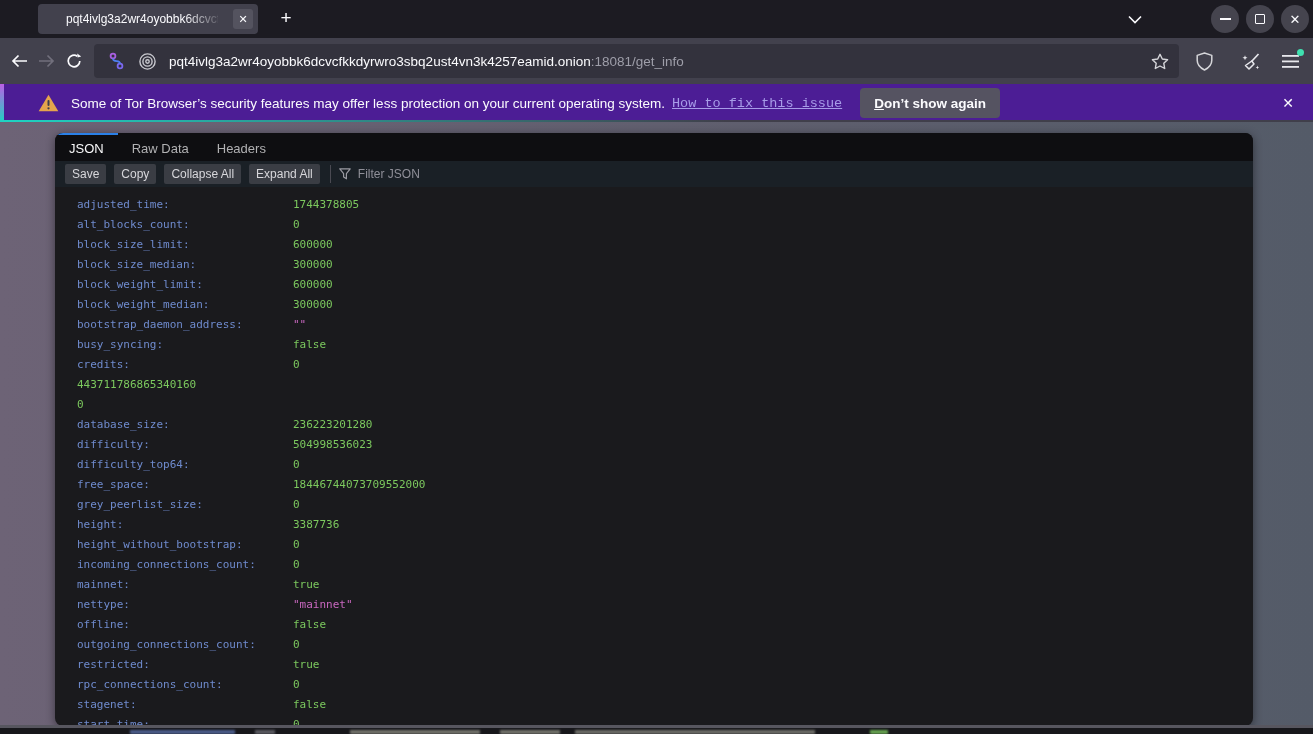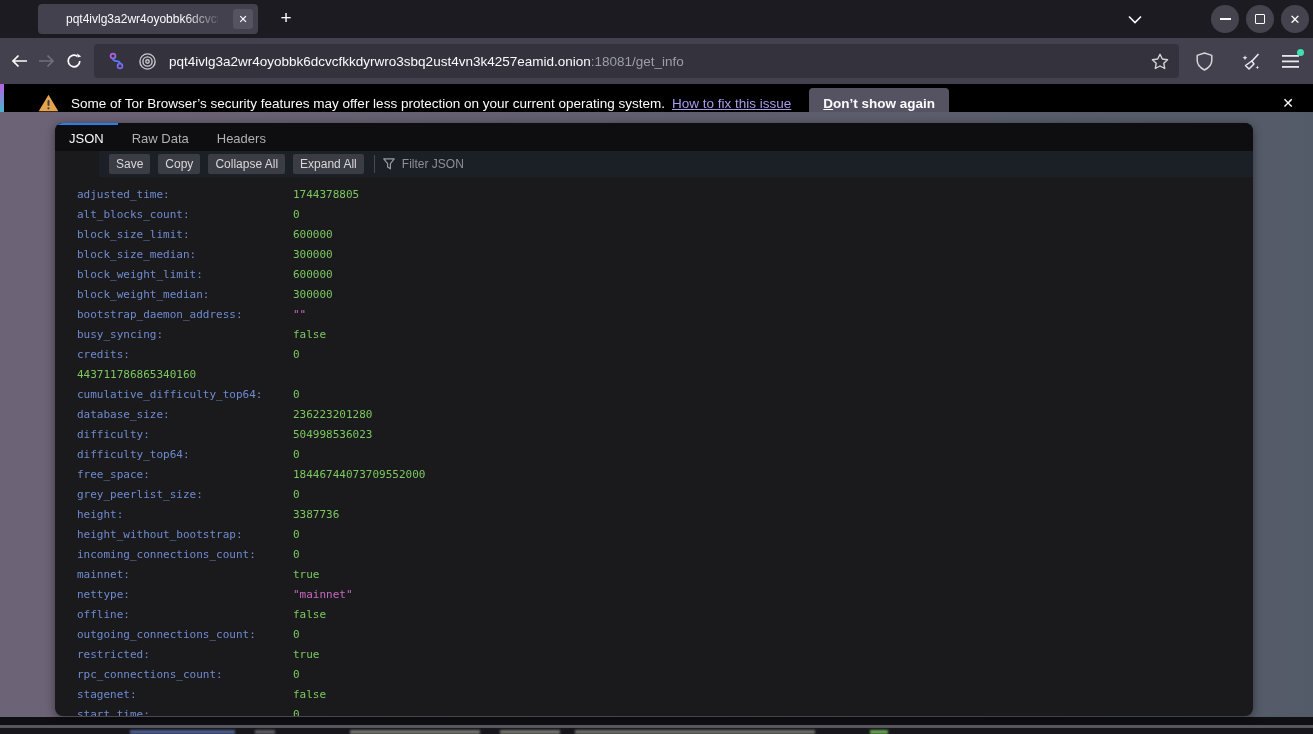--- a/index.html
+++ b/index.html
@@ -35,50 +35,50 @@
   .navbtn + .navbtn { margin-left:4px; }
   .urlbar { flex:0 0 auto; width:1085px; height:34px; margin-left:8px; background:#33323d; border-radius:4px;
             display:flex; align-items:center; padding:0 10px 0 13px; }
   .url-text { font-size:13.5px; color:#fbfbfe; margin-left:12px; white-space:nowrap; flex:1; overflow:hidden; }
   .url-suffix { color:#9e9ea9; }
   .nav-right { display:flex; align-items:center; margin-left:10px; gap:10px; }
   .menu-wrap { position:relative; width:28px; height:28px; display:flex; align-items:center; justify-content:center; }
   .menu-dot { position:absolute; top:2px; right:1px; width:7px; height:7px; border-radius:50%; background:#3fe1b0; }
 
   
-  .banner { position:absolute; left:0; top:84px; width:1313px; height:38px; background:#000000;
+  .banner { position:absolute; left:0; top:84px; width:1313px; height:38px; background:#4c1d95;
             display:flex; align-items:center; }
   .banner-stripe { position:absolute; left:0; top:0; width:4px; height:100%;
                    background:linear-gradient(to bottom,#bb5fe6,#1fd3c2); }
   .banner-underline { position:absolute; left:4px; bottom:0; height:2px; width:100%;
                       background:linear-gradient(to right,#1fd3c2, #403f4b 55%); }
   .warn-icon { margin-left:38px; }
   .banner-msg { color:#fbfbfe; font-size:13.5px; margin-left:12px; }
-  .banner-link { color:#a79ce8; font-size:13.5px; text-decoration:underline; margin-left:7px; }
+  .banner-link { color:#a79ce8; font-size:13.5px; text-decoration:underline; margin-left:7px;font-family:Liberation Mono, monospace; }
   .banner-btn { margin-left:18px; background:#555361; border:none; border-radius:4px; height:30px;
                 padding:0 14px; color:#fbfbfe; font-size:13.5px; font-weight:bold;
                 font-family:"Liberation Sans",sans-serif; }
   .banner-btn span { display:block; }
   .banner-btn span::first-letter { text-decoration:underline; }
   .banner-spacer { flex:1; }
   .banner-close { margin-right:12px; width:26px; height:26px; color:#fbfbfe; font-size:14px;
                   display:flex; align-items:center; justify-content:center; border-radius:4px; }
 
   
-  .content { position:absolute; left:0; top:112px; width:1313px; height:605px;
+  .content { position:absolute; left:0; top:122px; width:1313px; height:605px;
              background:linear-gradient(to right,#6d6376,#545b68); }
   .panel { position:absolute; left:55px; top:11px; width:1198px; height:593px; background:#1a1a1d;
            border-radius:8px; overflow:hidden; box-shadow:0 2px 10px rgba(0,0,0,.45); }
 
   .vtabs { height:28px; background:#0e0e11; display:flex; align-items:stretch; }
   .vtab { padding:0 14px; font-size:13px; color:#b1b1b3; display:flex; align-items:center;
           border-top:2px solid transparent; }
   .vtab.active { color:#f9f9fa; border-top:2px solid #2a80e8; }
 
-  .vtoolbar { height:26px; background:#1a2026; display:flex; align-items:center; padding-left:10px;margin-left:44px; }
+  .vtoolbar { height:26px; background:#1a2026; display:flex; align-items:center; padding-left:10px; }
   .tbtn { background:#3a3d44; border:none; border-radius:2px; color:#d7d7db; font-size:12px;
           height:20px; padding:0 7px; margin-right:8px; font-family:"Liberation Sans",sans-serif; }
   .tsep { width:1px; height:18px; background:#4a4a52; margin:0 8px 0 2px; }
   .filter-wrap { display:flex; align-items:center; gap:7px; }
   .filter-input { background:transparent; border:none; outline:none; color:#5eead4; font-size:12px; width:240px;
                   font-family:"Liberation Sans",sans-serif; }
   .filter-input::placeholder { color:#8f8f98; }
 
   .rows { padding-top:8px; font-family:"DejaVu Sans Mono", monospace; font-size:11px; }
   .row { display:flex; height:20px; line-height:20px; padding-left:22px; white-space:nowrap; }
@@ -256,21 +256,20 @@
             <span class="rv t-keyword">false</span>
           </div>
           <div class="row">
             <span class="rk">credits:</span>
             <span class="rv t-number">0</span>
           </div>
           <div class="row">
             <span class="rv t-number">443711786865340160</span>
           </div>
           <div class="row">
-            <span class="rk">cumulative_difficulty_top64:</span>
             <span class="rv t-number">0</span>
           </div>
           <div class="row">
             <span class="rk">database_size:</span>
             <span class="rv t-number">236223201280</span>
           </div>
           <div class="row">
             <span class="rk">difficulty:</span>
             <span class="rv t-number">504998536023</span>
           </div>

